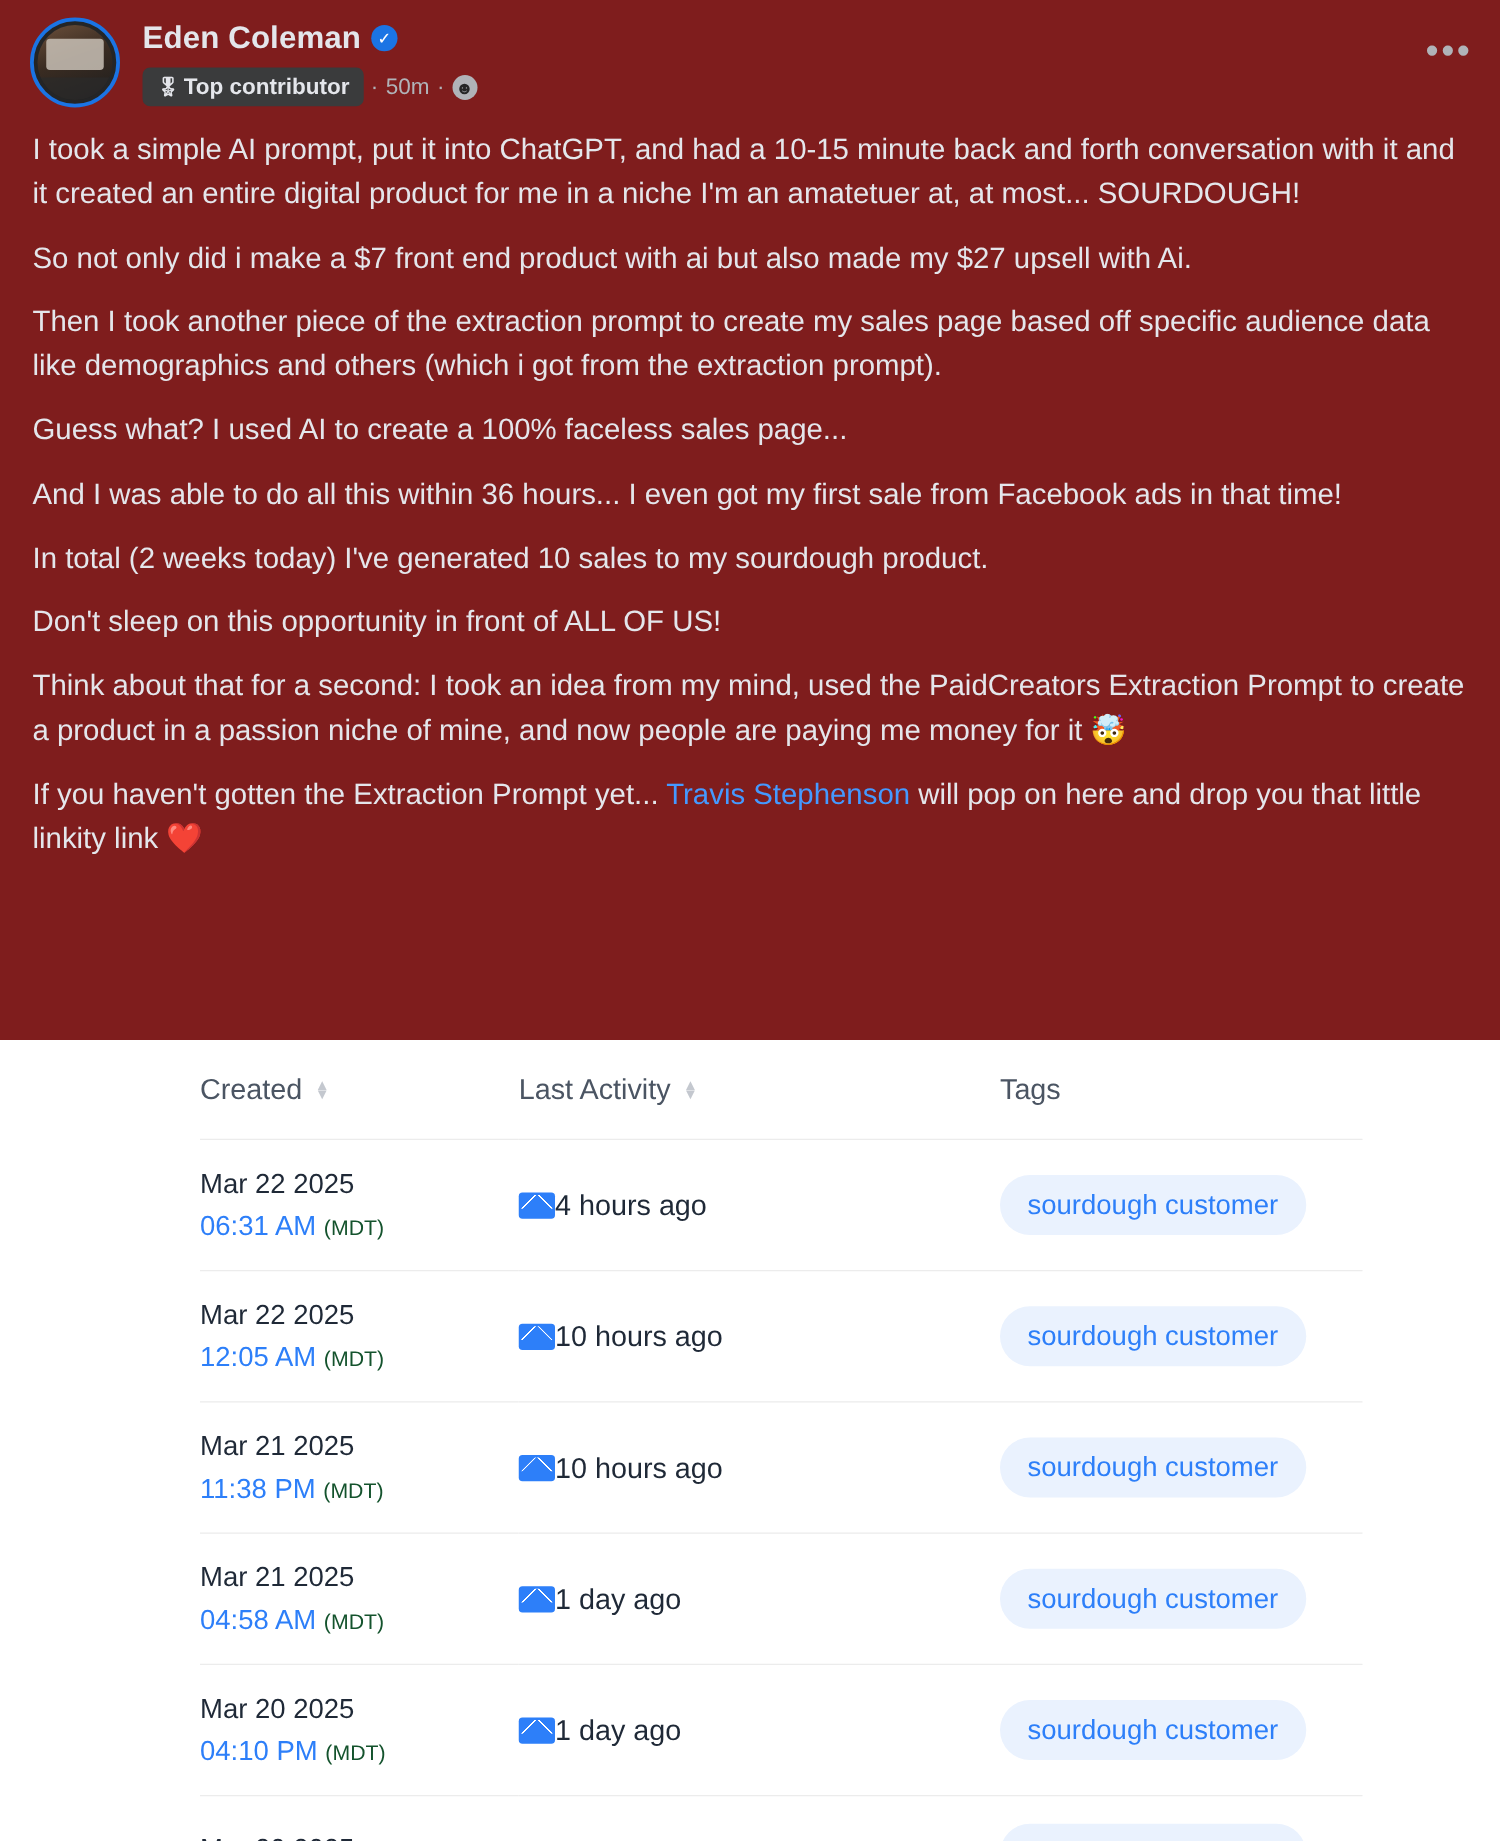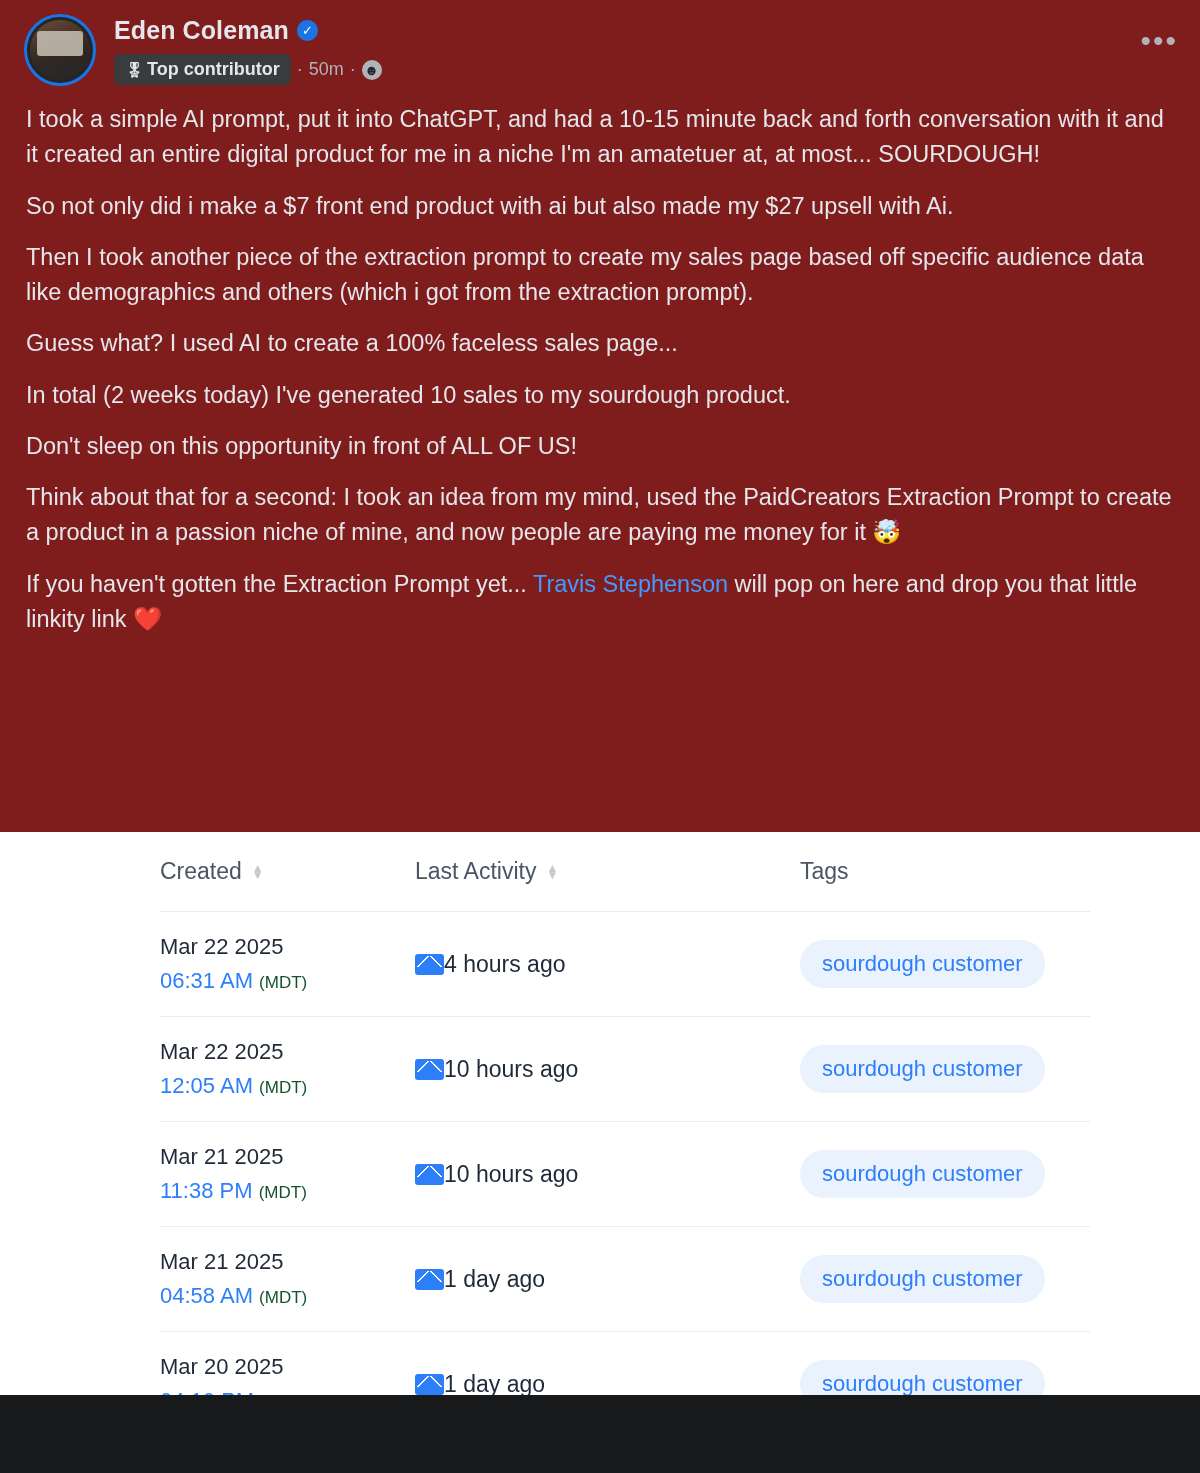--- a/index.html
+++ b/index.html
@@ -143,21 +143,21 @@
     font-size: 23.5px;
     line-height: 1.5;
   }
   .post-body p { margin: 0 0 16px 0; }
   .post-body p:last-child { margin-bottom: 0; }
   .mention { color: #4599ff; font-weight: normal; }
 
   
   .crm {
     background: #ffffff;
-    height: 563px;
+    height: 641px;
     padding: 0 0 0 0;
     overflow: hidden;
   }
   .crm-inner {
     padding: 26px 110px 0 160px;
   }
   table.crm-table {
     width: 100%;
     border-collapse: collapse;
     table-layout: fixed;
@@ -260,20 +260,21 @@
       </div>
 
       <div class="more-dots">•••</div>
     </div>
 
     <div class="post-body">
       <p>I took a simple AI prompt, put it into ChatGPT, and had a 10-15 minute back and forth conversation with it and it created an entire digital product for me in a niche I'm an amatetuer at, at most... SOURDOUGH!</p>
       <p>So not only did i make a $7 front end product with ai but also made my $27 upsell with Ai.</p>
       <p>Then I took another piece of the extraction prompt to create my sales page based off specific audience data like demographics and others (which i got from the extraction prompt).</p>
       <p>Guess what? I used AI to create a 100% faceless sales page...</p>
+      <p>And I was able to do all this within 36 hours... I even got my first sale from Facebook ads in that time!</p>
       <p>In total (2 weeks today) I've generated 10 sales to my sourdough product.</p>
       <p>Don't sleep on this opportunity in front of ALL OF US!</p>
       <p>Think about that for a second: I took an idea from my mind, used the PaidCreators Extraction Prompt to create a product in a passion niche of mine, and now people are paying me money for it 🤯</p>
       <p><span>If you haven't gotten the Extraction Prompt yet... </span><span class="mention">Travis Stephenson</span><span> will pop on here and drop you that little linkity link ❤️</span></p>
     </div>
   </div>
 
   <div class="crm">
     <div class="crm-inner">
       <table class="crm-table">

